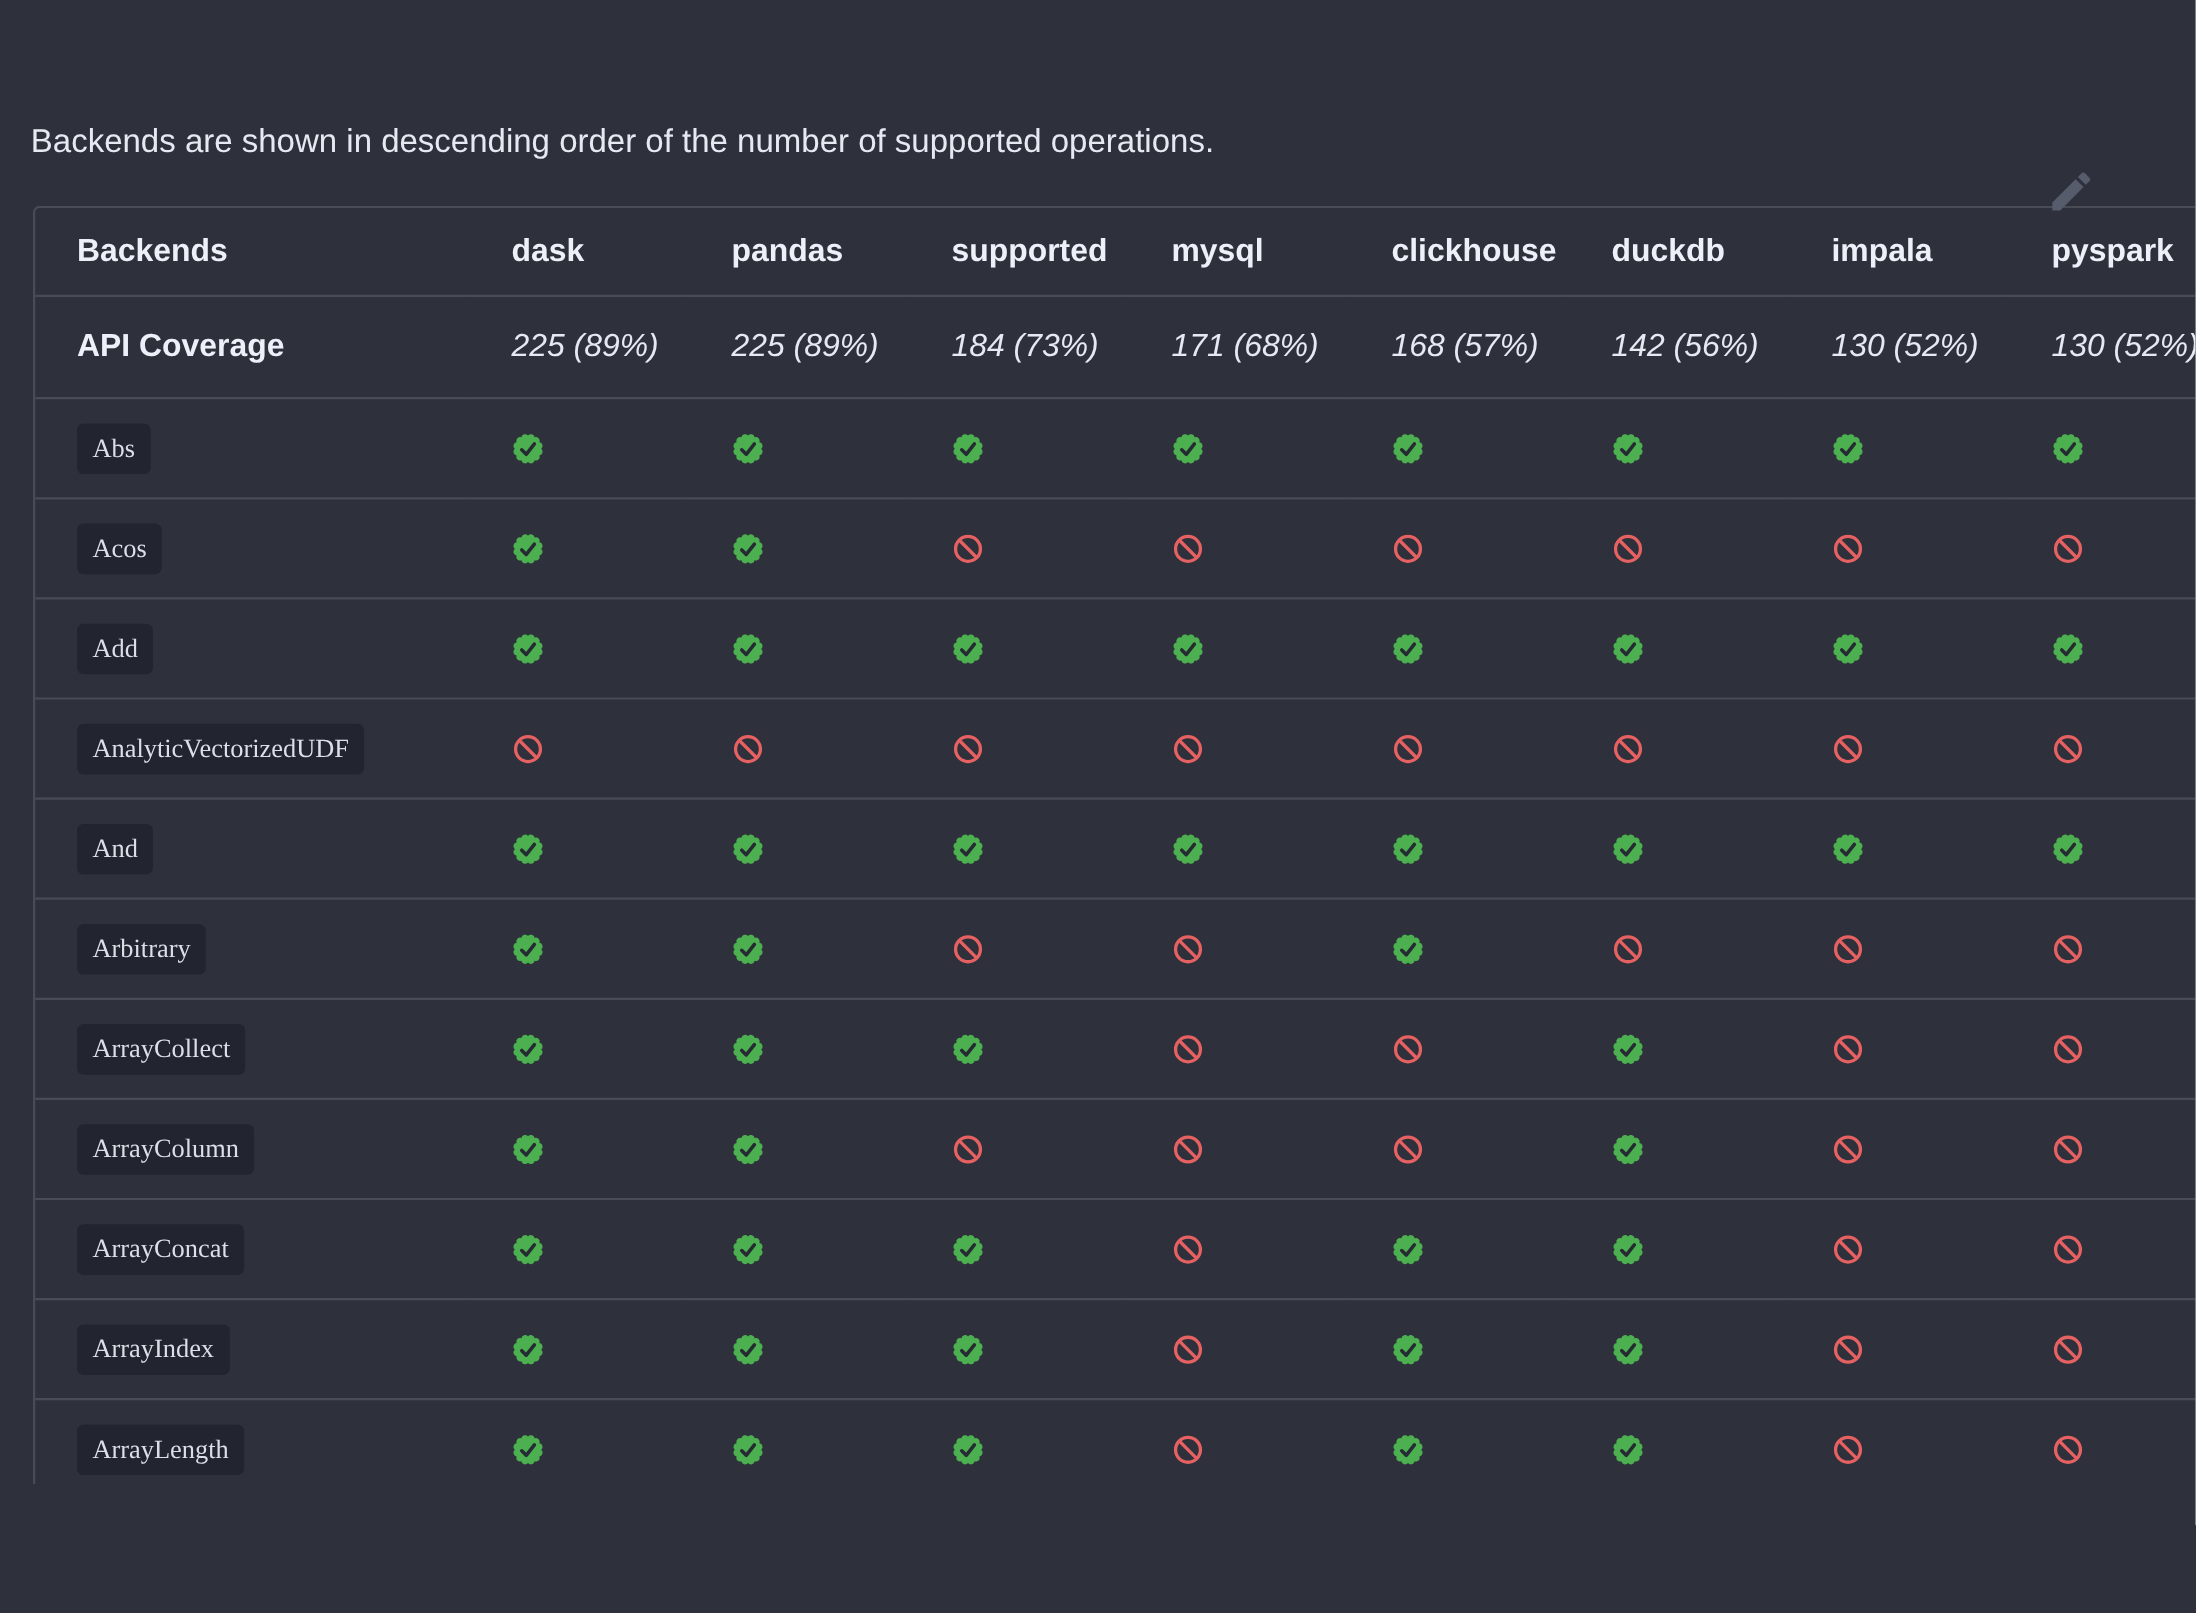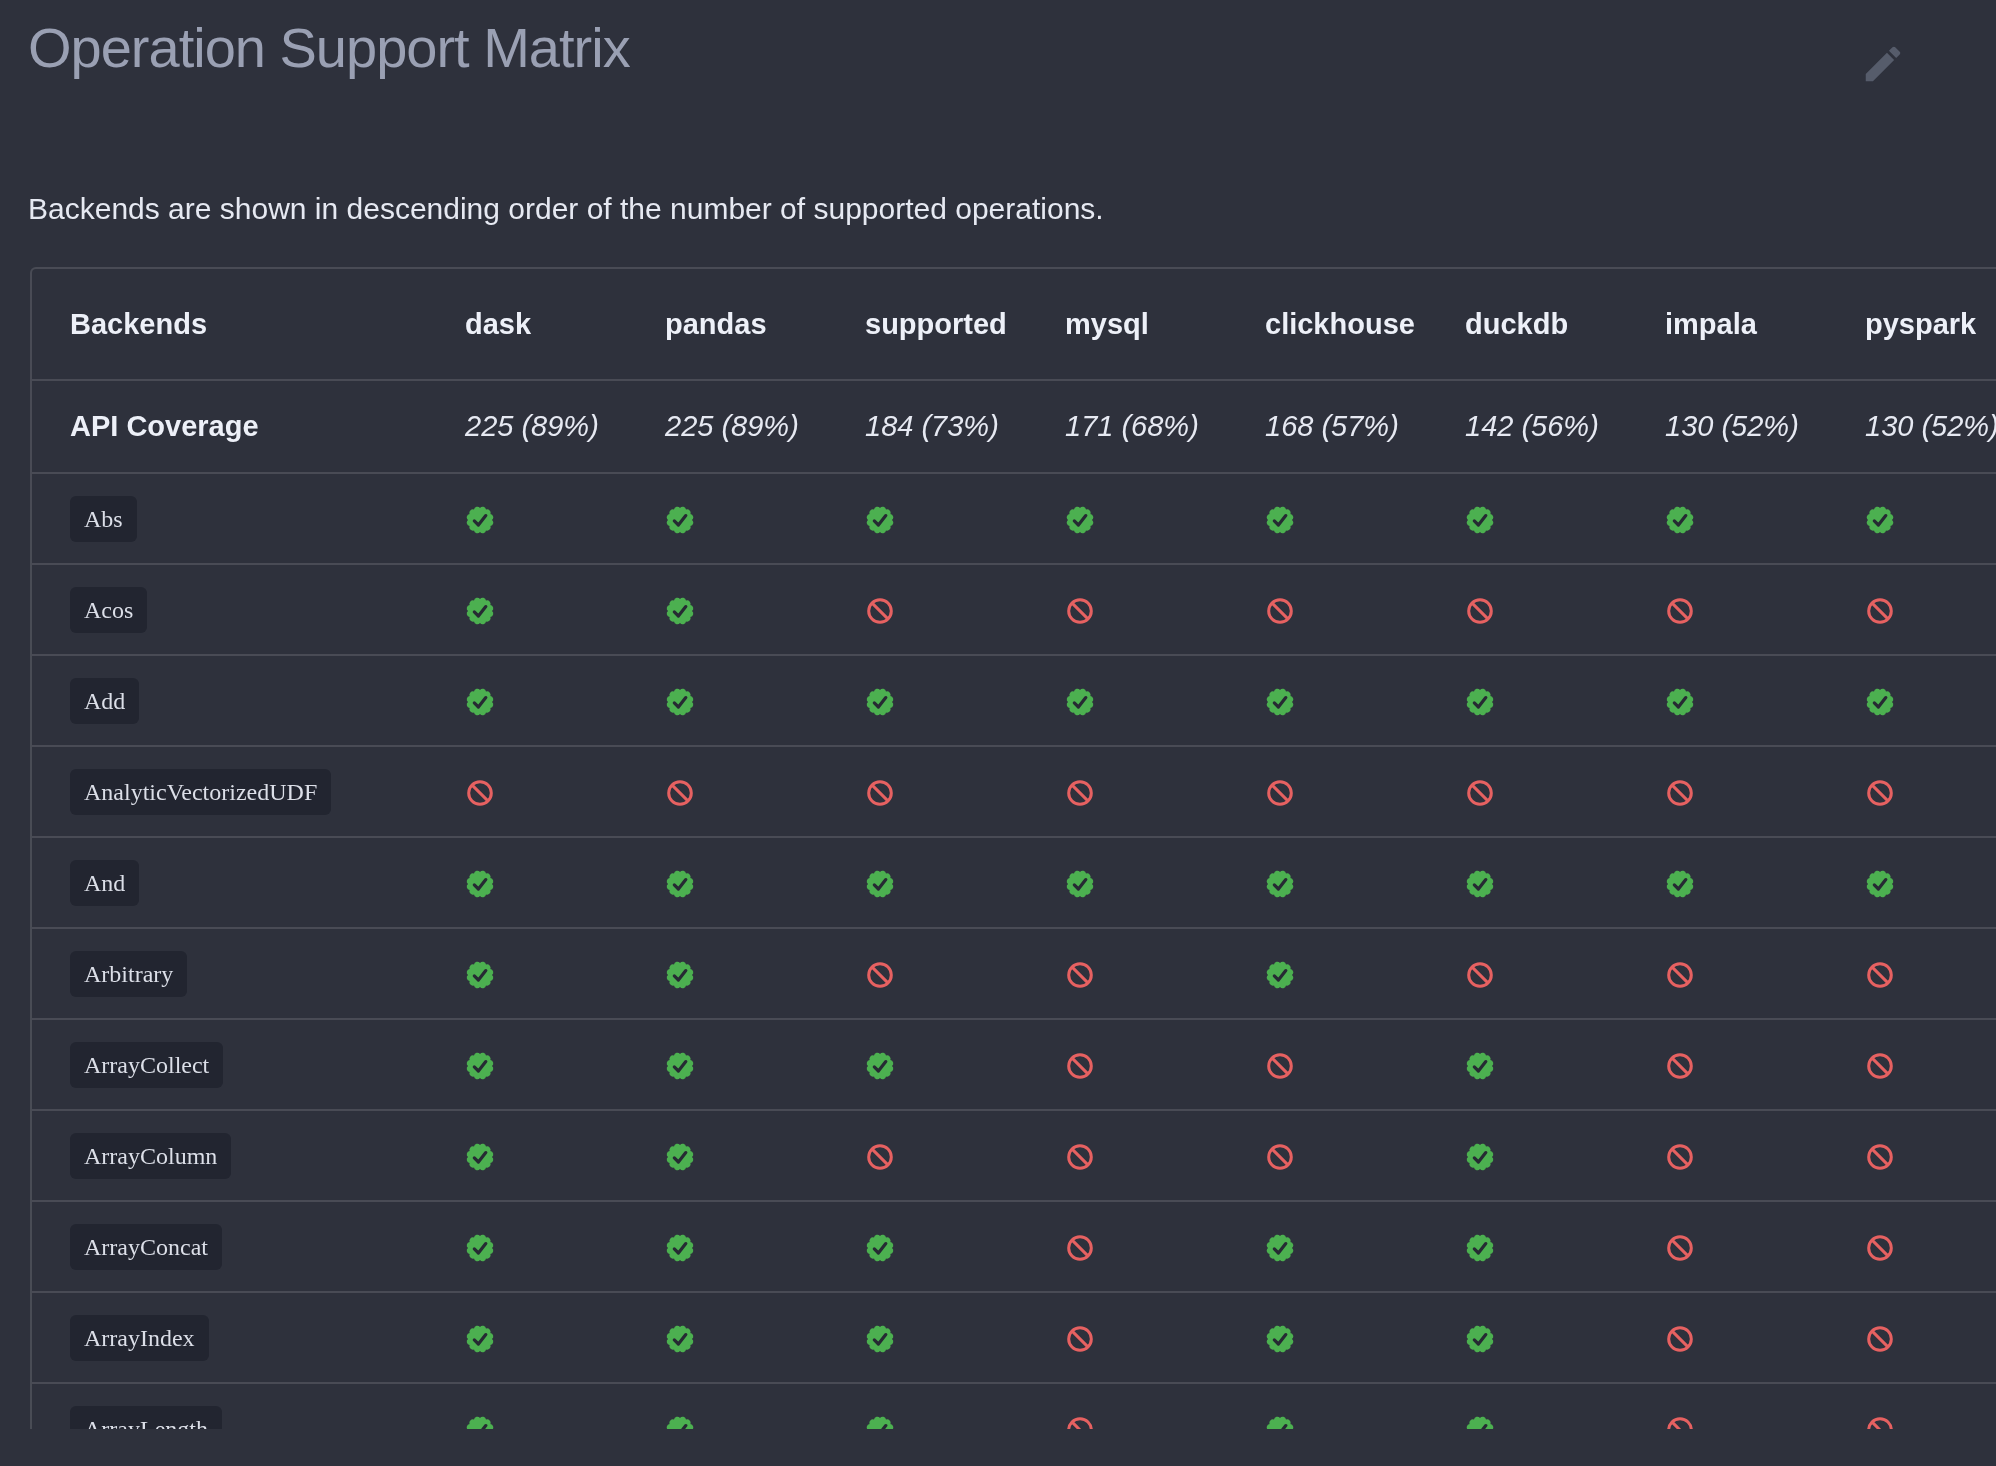--- a/index.html
+++ b/index.html
@@ -45,21 +45,21 @@
     font-size:29px;color:var(--text);
   }
   th,td{
     text-align:left;vertical-align:middle;
     border-bottom:2px solid var(--border);
     padding:0;box-sizing:border-box;
     font-weight:400;white-space:nowrap;
   }
   .col-op{width:393px;padding-left:38px;}
   .col-b{width:200px;padding-left:40px;}
-  .header-row th{height:112px;font-weight:700;color:var(--head);}
+  .header-row th{height:81px;font-weight:700;color:var(--head);}
   .api-coverage-row th, .api-coverage-row td{height:93px;}
   .api-coverage-row th{font-weight:700;color:var(--head);}
   .api-coverage-row em{font-style:italic;color:var(--text);}
   .operation-row th, .operation-row td{height:91px;}
   code{
     display:inline-block;
     font-family:Liberation Serif, serif;
     font-size:24px;line-height:26px;
     background:var(--code-bg);color:var(--code-text);
     padding:10px 14px;border-radius:6px;
@@ -67,21 +67,20 @@
   .icon{display:inline-block;width:30px;height:30px;vertical-align:middle;}
   .icon svg{display:block;width:30px;height:30px;}
   .icon.supported .seal{fill:var(--ok);}
   .icon.supported .tick{stroke:var(--tick);fill:none;}
   .icon.unsupported circle,.icon.unsupported line{stroke:var(--no);fill:none;}
 </style>
 </head>
 <body>
 
 <div class="page">
-  <h1>Operation Support Matrix</h1>
   <button class="edit-btn">
     <svg viewBox="0 0 24 24">
       <path d="M20.71 7.04c.39-.39.39-1.04 0-1.41l-2.34-2.34c-.37-.39-1.02-.39-1.41 0l-1.84 1.83 3.75 3.75M3 17.25V21h3.75L17.81 9.93l-3.75-3.75L3 17.25z"></path>
     </svg>
   </button>
   <p class="intro">Backends are shown in descending order of the number of supported operations.</p>
   <div class="table-wrap">
     <table>
       <thead>
           <tr class="header-row">

